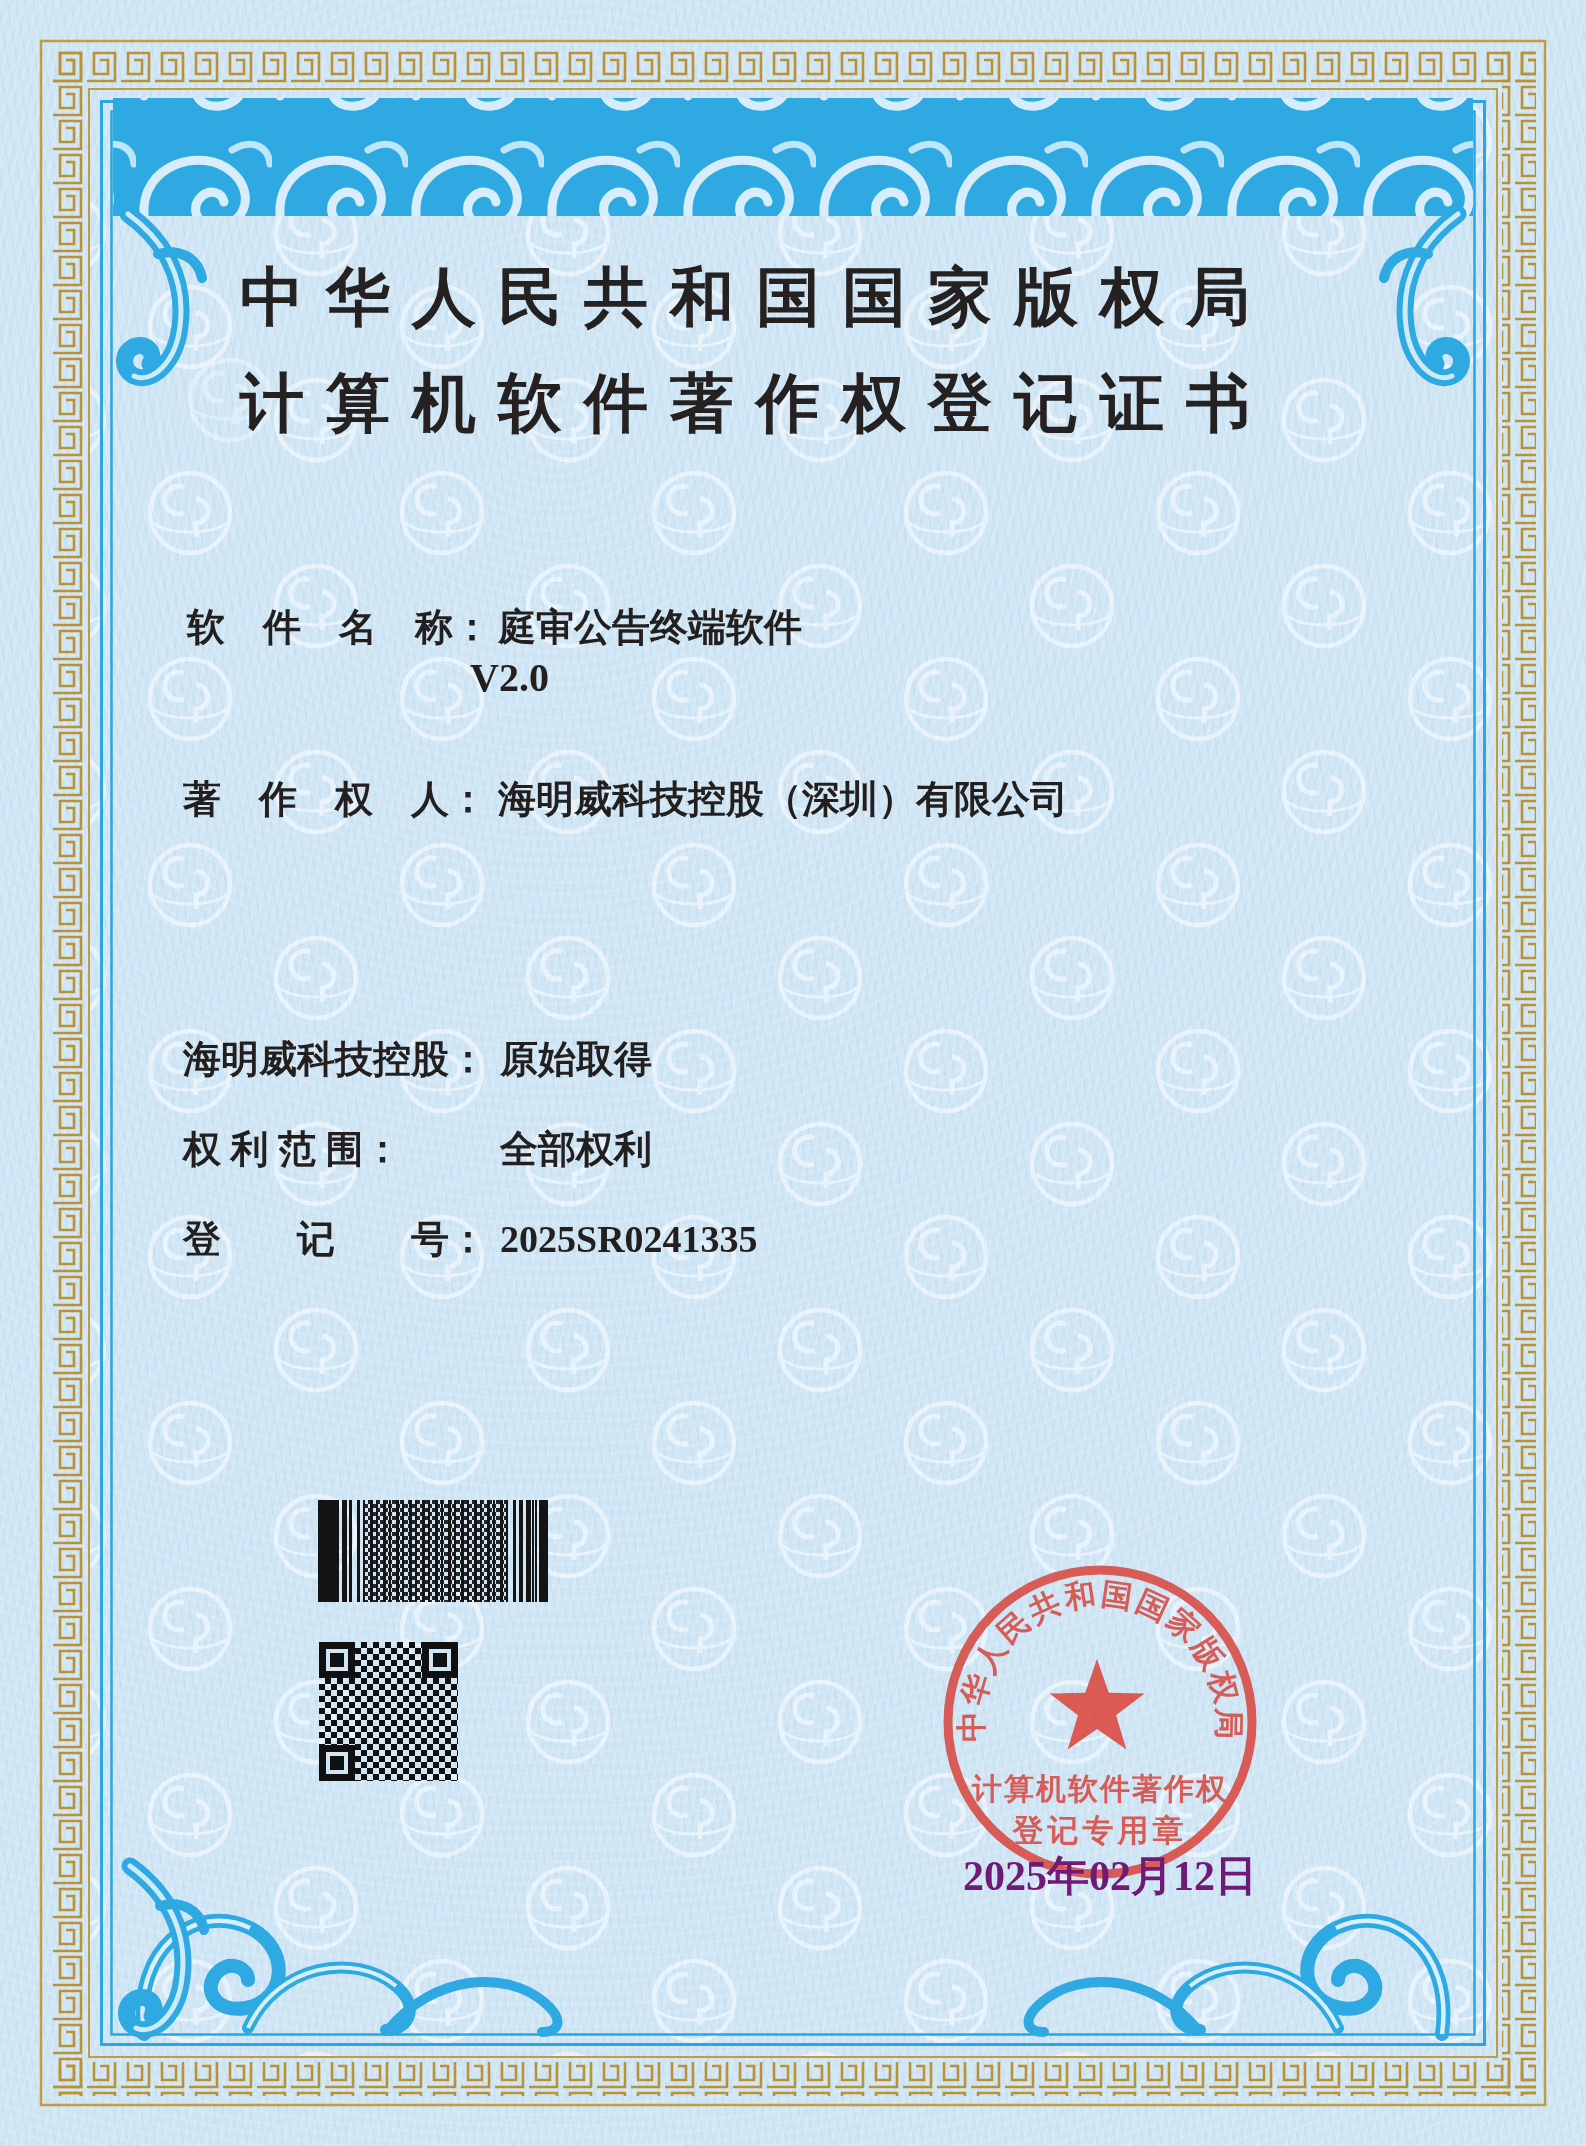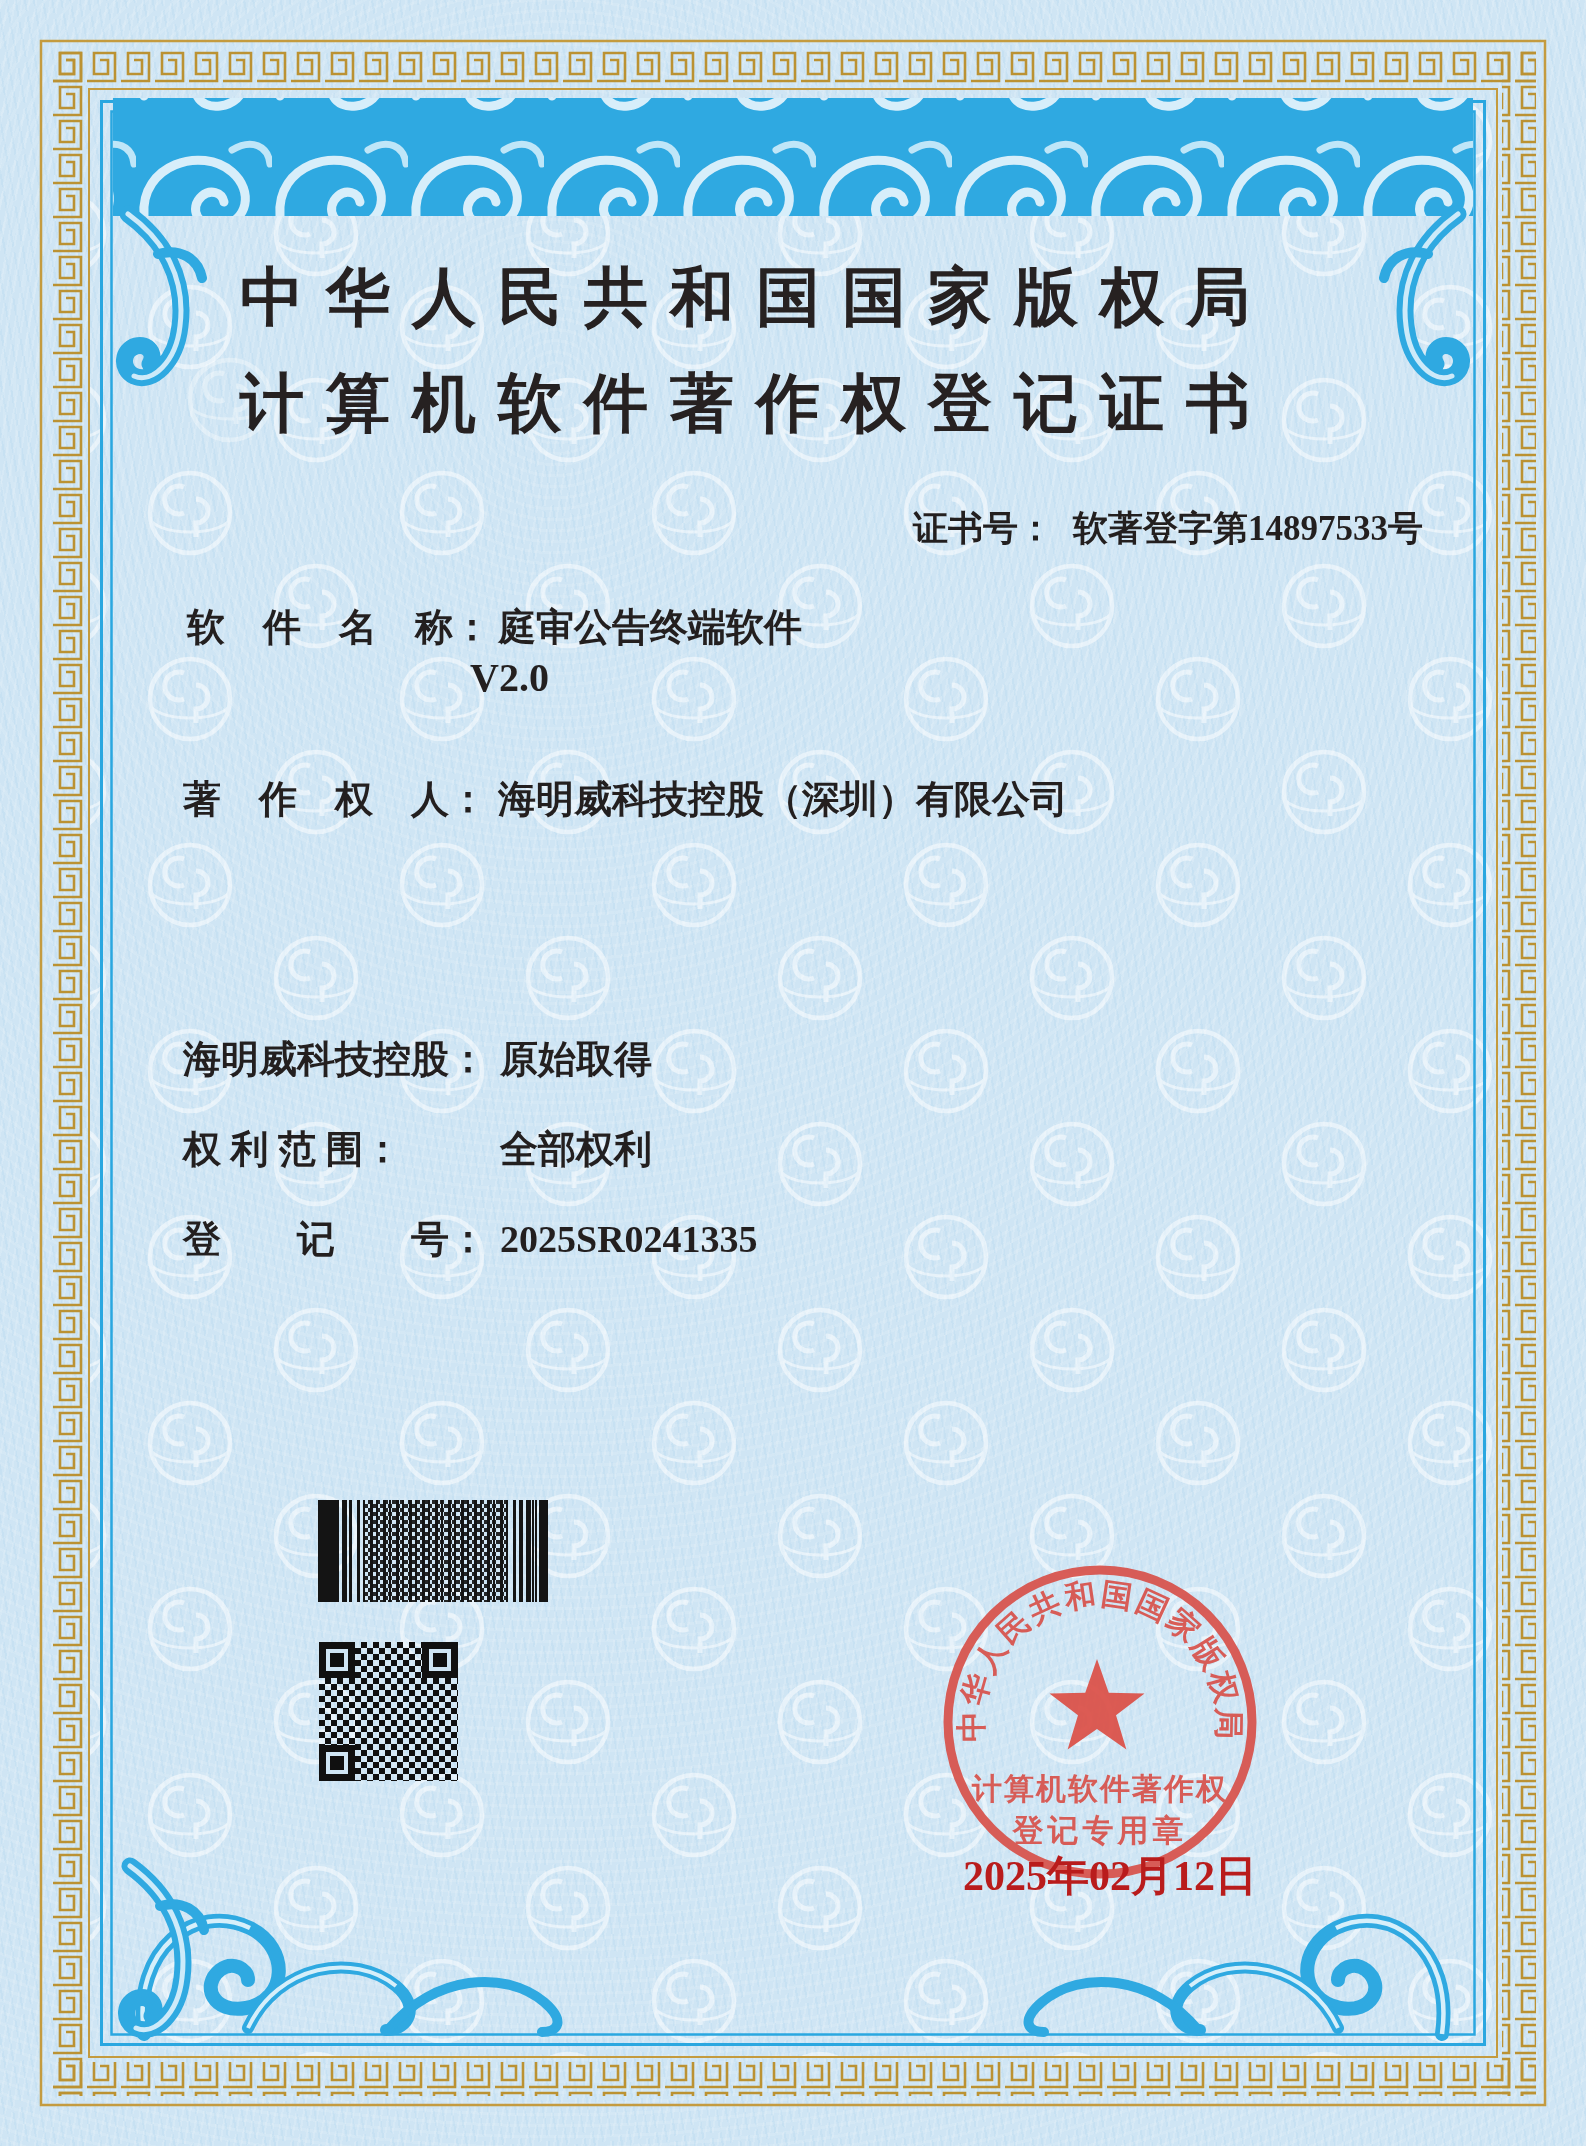--- a/index.html
+++ b/index.html
@@ -16,21 +16,21 @@
       repeating-linear-gradient(80deg, rgba(150,200,232,.14) 0 2px, rgba(255,255,255,0) 2px 9px),
       repeating-radial-gradient(circle at 35% 18%, rgba(255,255,255,.10) 0 3px, rgba(255,255,255,0) 3px 11px);
   }
   svg.layer{position:absolute;left:0;top:0;}
   .t{position:absolute;white-space:nowrap;line-height:1;}
   .title{font-size:64px;font-weight:700;letter-spacing:22px;color:#262121;}
   .certno{font-size:35px;font-weight:700;}
   .certno .lbl{margin-right:20px;}
   .field{font-size:38px;font-weight:700;}
   .para{font-size:38px;font-weight:700;letter-spacing:1.5px;}
-  .date{font-size:42px;font-weight:600;color:#b91c1c;}
+  .date{font-size:42px;font-weight:600;color:#701a75;}
   .vers{font-size:40px;font-weight:700;}
 
   .barcode{
     position:absolute;left:318px;top:1500px;width:230px;height:102px;
     background:
       linear-gradient(90deg,#141414 0 20px,rgba(0,0,0,0) 20px 24px,#141414 24px 27px,rgba(0,0,0,0) 27px 31px,#141414 31px 33px,rgba(0,0,0,0) 33px 100%),
       linear-gradient(270deg,#141414 0 7px,rgba(0,0,0,0) 7px 11px,#141414 11px 13px,rgba(0,0,0,0) 13px 17px,#141414 17px 20px,rgba(0,0,0,0) 20px 25px,#141414 25px 27px,rgba(0,0,0,0) 27px 100%),
       repeating-linear-gradient(90deg,#141414 0 3px,rgba(0,0,0,0) 3px 6px,#141414 6px 8px,rgba(0,0,0,0) 8px 13px);
   }
   .barcode-noise{
@@ -116,23 +116,20 @@
     <g>
       <use href="#waveGroup" transform="translate(138,2034)"></use>
       <use href="#waveGroup" transform="translate(1448,2034) scale(-1,1)"></use>
       <use href="#cornerFlourish" transform="translate(130,1866) scale(1,-1) rotate(180) scale(-1,1)"></use>
     </g>
   </svg>
 
   <div class="t title" style="left:240px;top:266px;">中华人民共和国国家版权局</div>
   <div class="t title" style="left:240px;top:372px;">计算机软件著作权登记证书</div>
 
-  <div class="t certno" style="left:913px;top:511px;">
-    <span class="lbl">证书号：</span><span>软著登字第14897533号</span>
-  </div>
 
   <div class="t field" style="left:187px;top:608px;">软　件　名　称：</div>
   <div class="t field" style="left:498px;top:608px;">庭审公告终端软件</div>
   <div class="t vers" style="left:470px;top:658px;">V2.0</div>
 
   <div class="t field" style="left:183px;top:780px;">著　作　权　人：</div>
   <div class="t field" style="left:498px;top:780px;">海明威科技控股（深圳）有限公司</div>
 
   <div class="t field" style="left:183px;top:1040px;">海明威科技控股：</div>
   <div class="t field" style="left:500px;top:1040px;">原始取得</div>

